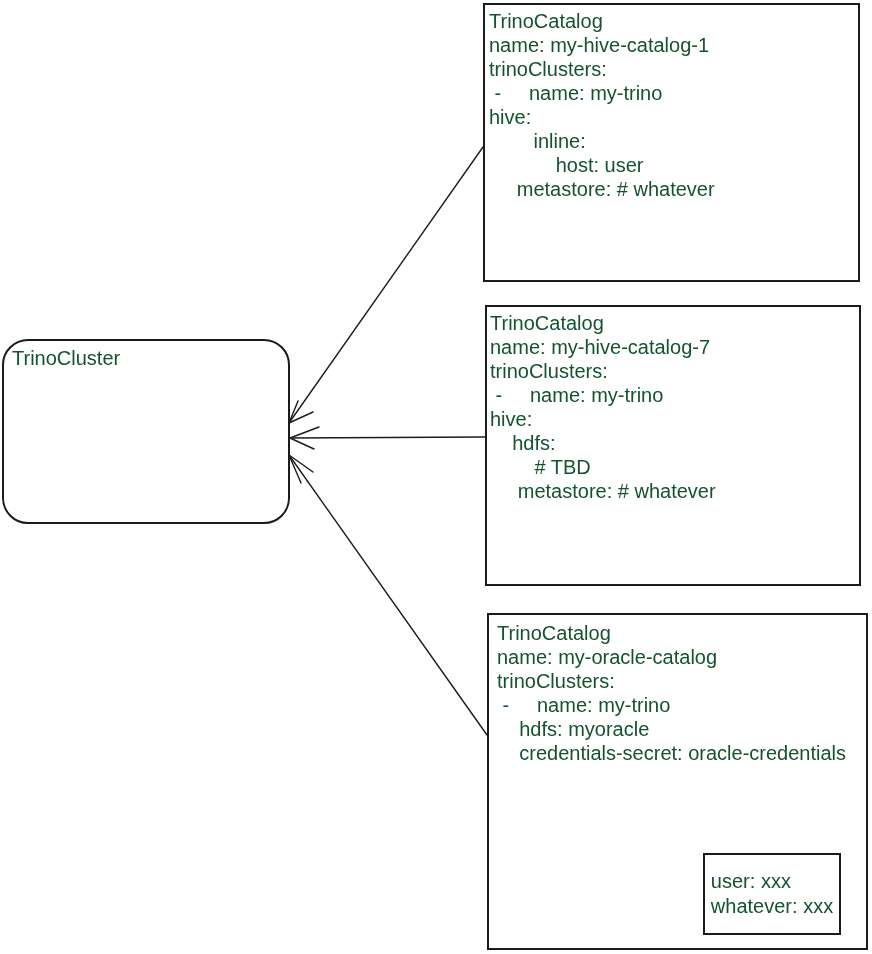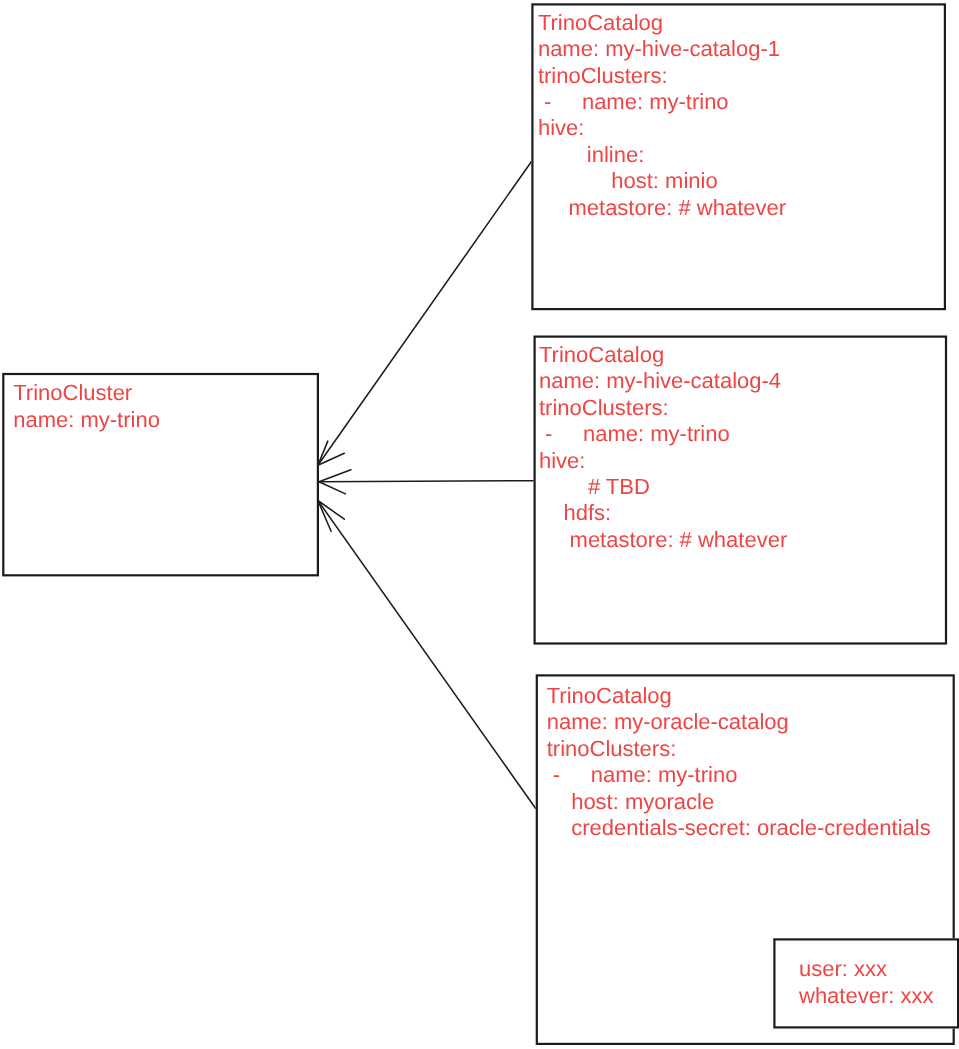--- a/index.html
+++ b/index.html
@@ -23,31 +23,31 @@
   svg.connector-layer line, svg.connector-layer path {
     stroke: #1c1c1c;
     stroke-width: 1.4;
     stroke-linecap: round;
     fill: none;
   }
   .node {
     position: absolute;
     background: #ffffff;
     border: 2px solid #1b1b1b;
-    color: #ef4444;
+    color: #14532d;
     font-size: 20px;
     line-height: 24px;
   }
   .node .tline { white-space: pre; }
-  .node-cluster  { left: 2px;   top: 339px; width: 288px; height: 185px; padding: 5px 4px 0 8px; }
+  .node-cluster  { left: 2px;   top: 339px; width: 288px; height: 185px; padding: 5px 4px 0 8px; border-radius: 26px; }
   .node-catalog1 { left: 483px; top: 3px;   width: 377px; height: 279px; padding: 4px 4px 0 4px; }
   .node-catalog2 { left: 485px; top: 305px; width: 376px; height: 281px; padding: 4px 4px 0 3px; }
   .node-catalog3 { left: 487px; top: 613px; width: 381px; height: 337px; padding: 6px 4px 0 8px; }
   .node-secret {
-    left: 703px; top: 853px; width: 169px; height: 82px;
+    left: 703px; top: 853px; width: 138px; height: 82px;
     border-width: 2.5px;
     display: flex; flex-direction: column;
     align-items: center; justify-content: center;
     line-height: 25px;
     padding: 0;
   }
 </style>
 </head>
 <body>
 
@@ -76,57 +76,56 @@
     <g>
       <path d="M 760 817 Q 772 833 787 851"></path>
       <path d="M 787 851 Q 780 838 780 829"></path>
       <path d="M 787 851 Q 765 846 745 840"></path>
     </g>
   </svg>
 
   <div class="node node-cluster">
     <div>
         <div class="tline">TrinoCluster</div>
-        <div class="tline">name: my-trino</div>
       </div>
   </div>
 
   <div class="node node-catalog1">
     <div>
         <div class="tline">TrinoCatalog</div>
         <div class="tline">name: my-hive-catalog-1</div>
         <div class="tline">trinoClusters:</div>
         <div class="tline"> -     name: my-trino</div>
         <div class="tline">hive:</div>
         <div class="tline">        inline:</div>
-        <div class="tline">            host: minio</div>
+        <div class="tline">            host: user</div>
         <div class="tline">     metastore: # whatever</div>
       </div>
   </div>
 
   <div class="node node-catalog2">
     <div>
         <div class="tline">TrinoCatalog</div>
-        <div class="tline">name: my-hive-catalog-4</div>
+        <div class="tline">name: my-hive-catalog-7</div>
         <div class="tline">trinoClusters:</div>
         <div class="tline"> -     name: my-trino</div>
         <div class="tline">hive:</div>
+        <div class="tline">    hdfs:</div>
         <div class="tline">        # TBD</div>
-        <div class="tline">    hdfs:</div>
         <div class="tline">     metastore: # whatever</div>
       </div>
   </div>
 
   <div class="node node-catalog3">
     <div>
         <div class="tline">TrinoCatalog</div>
         <div class="tline">name: my-oracle-catalog</div>
         <div class="tline">trinoClusters:</div>
         <div class="tline"> -     name: my-trino</div>
-        <div class="tline">    host: myoracle</div>
+        <div class="tline">    hdfs: myoracle</div>
         <div class="tline">    credentials-secret: oracle-credentials</div>
       </div>
   </div>
 
   <div class="node node-secret">
     <div>
         <div class="tline">user: xxx</div>
         <div class="tline">whatever: xxx</div>
       </div>
   </div>

